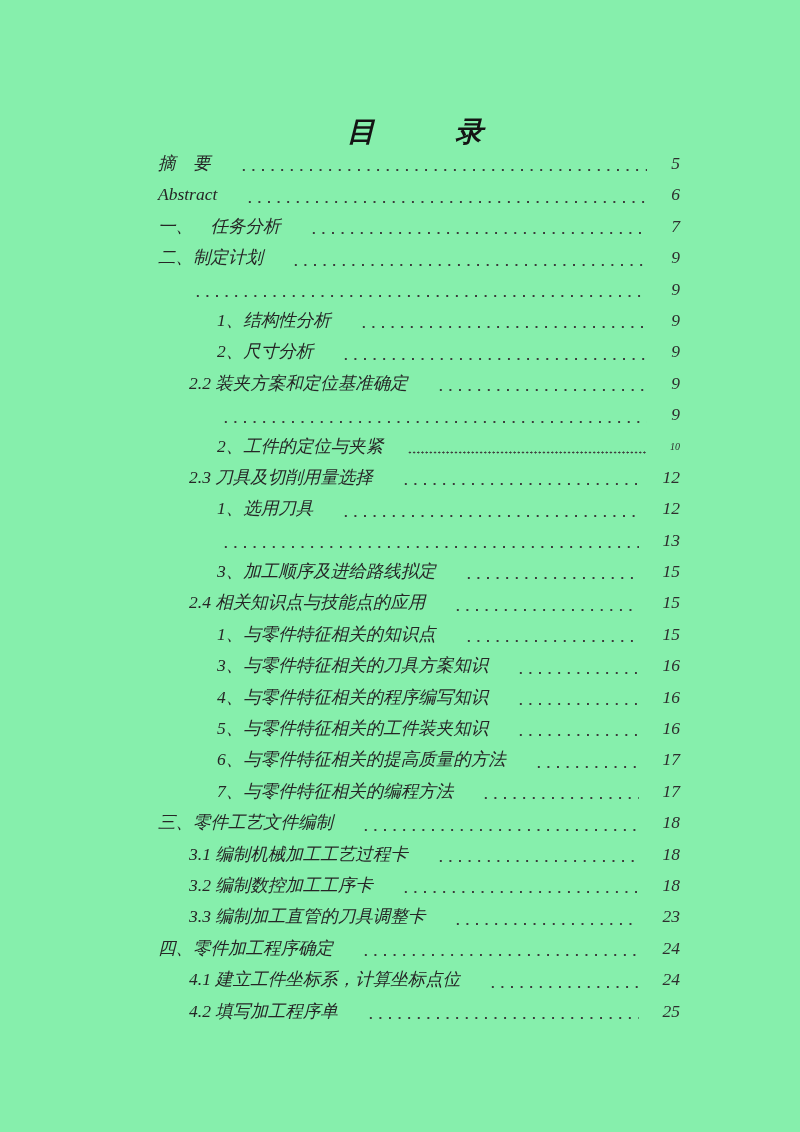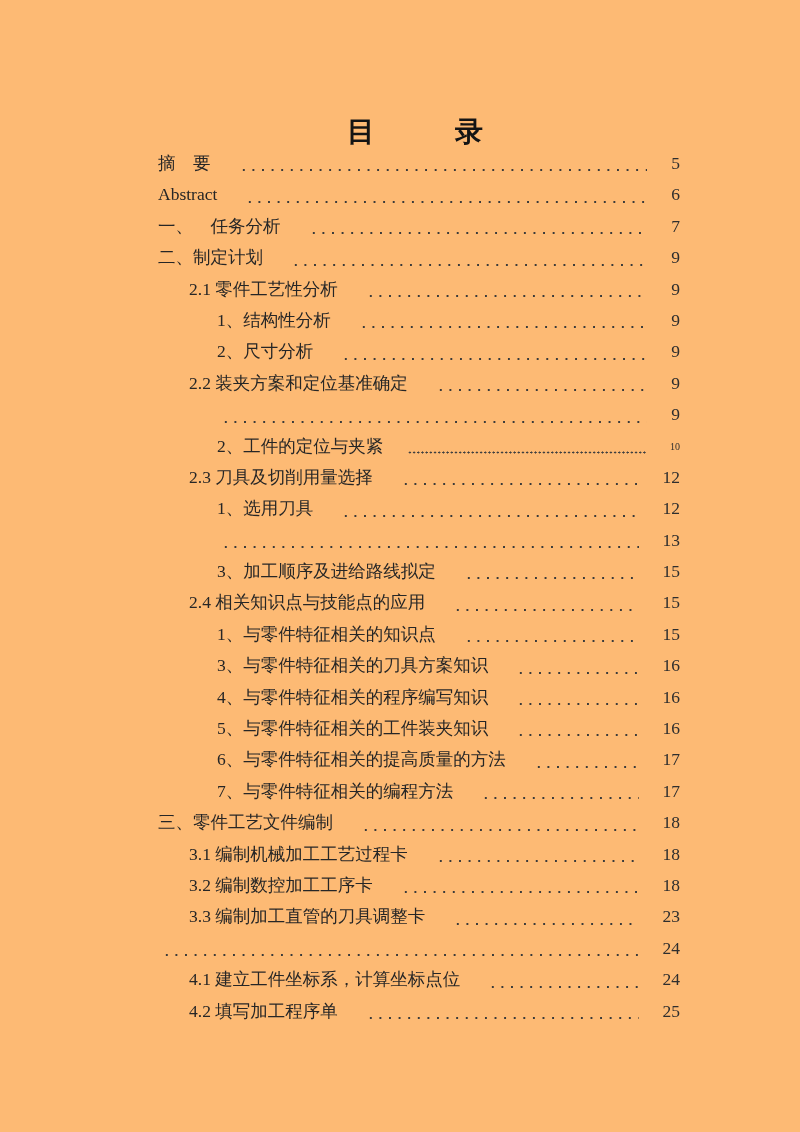--- a/index.html
+++ b/index.html
@@ -5,24 +5,25 @@
   html, body {
     margin: 0;
     padding: 0;
     background: #ffffff;
   }
   .doc-page {
     position: relative;
     box-sizing: border-box;
     width: 800px;
     height: 1132px;
-    background: #fdba74;
+    background: #86efac;
     font-family: "Liberation Serif", "DejaVu Serif", serif;
     color: #262626;
     overflow: hidden;
+    font-style: italic;
   }
   .content {
     box-sizing: border-box;
     padding: 116px 120px 0 158px;
   }
   .toc-title {
     height: 31px;
     line-height: 31px;
     text-align: center;
     font-size: 28px;
@@ -93,21 +94,20 @@
     <span class="toc-label">一、　任务分析</span>
     <span class="toc-dots"></span>
     <span class="toc-page">7</span>
   </div>
         <div class="toc-row level-0 coarse">
     <span class="toc-label">二、制定计划</span>
     <span class="toc-dots"></span>
     <span class="toc-page">9</span>
   </div>
         <div class="toc-row level-1 coarse">
-    <span class="toc-label">2.1 零件工艺性分析</span>
     <span class="toc-dots"></span>
     <span class="toc-page">9</span>
   </div>
         <div class="toc-row level-2 coarse">
     <span class="toc-label">1、结构性分析</span>
     <span class="toc-dots"></span>
     <span class="toc-page">9</span>
   </div>
         <div class="toc-row level-2 coarse">
     <span class="toc-label">2、尺寸分析</span>
@@ -196,20 +196,21 @@
     <span class="toc-label">3.2 编制数控加工工序卡</span>
     <span class="toc-dots"></span>
     <span class="toc-page">18</span>
   </div>
         <div class="toc-row level-1 coarse">
     <span class="toc-label">3.3 编制加工直管的刀具调整卡</span>
     <span class="toc-dots"></span>
     <span class="toc-page">23</span>
   </div>
         <div class="toc-row level-0 coarse">
+    <span class="toc-label">四、零件加工程序确定</span>
     <span class="toc-dots"></span>
     <span class="toc-page">24</span>
   </div>
         <div class="toc-row level-1 coarse">
     <span class="toc-label">4.1 建立工件坐标系，计算坐标点位</span>
     <span class="toc-dots"></span>
     <span class="toc-page">24</span>
   </div>
         <div class="toc-row level-1 coarse">
     <span class="toc-label">4.2 填写加工程序单</span>

